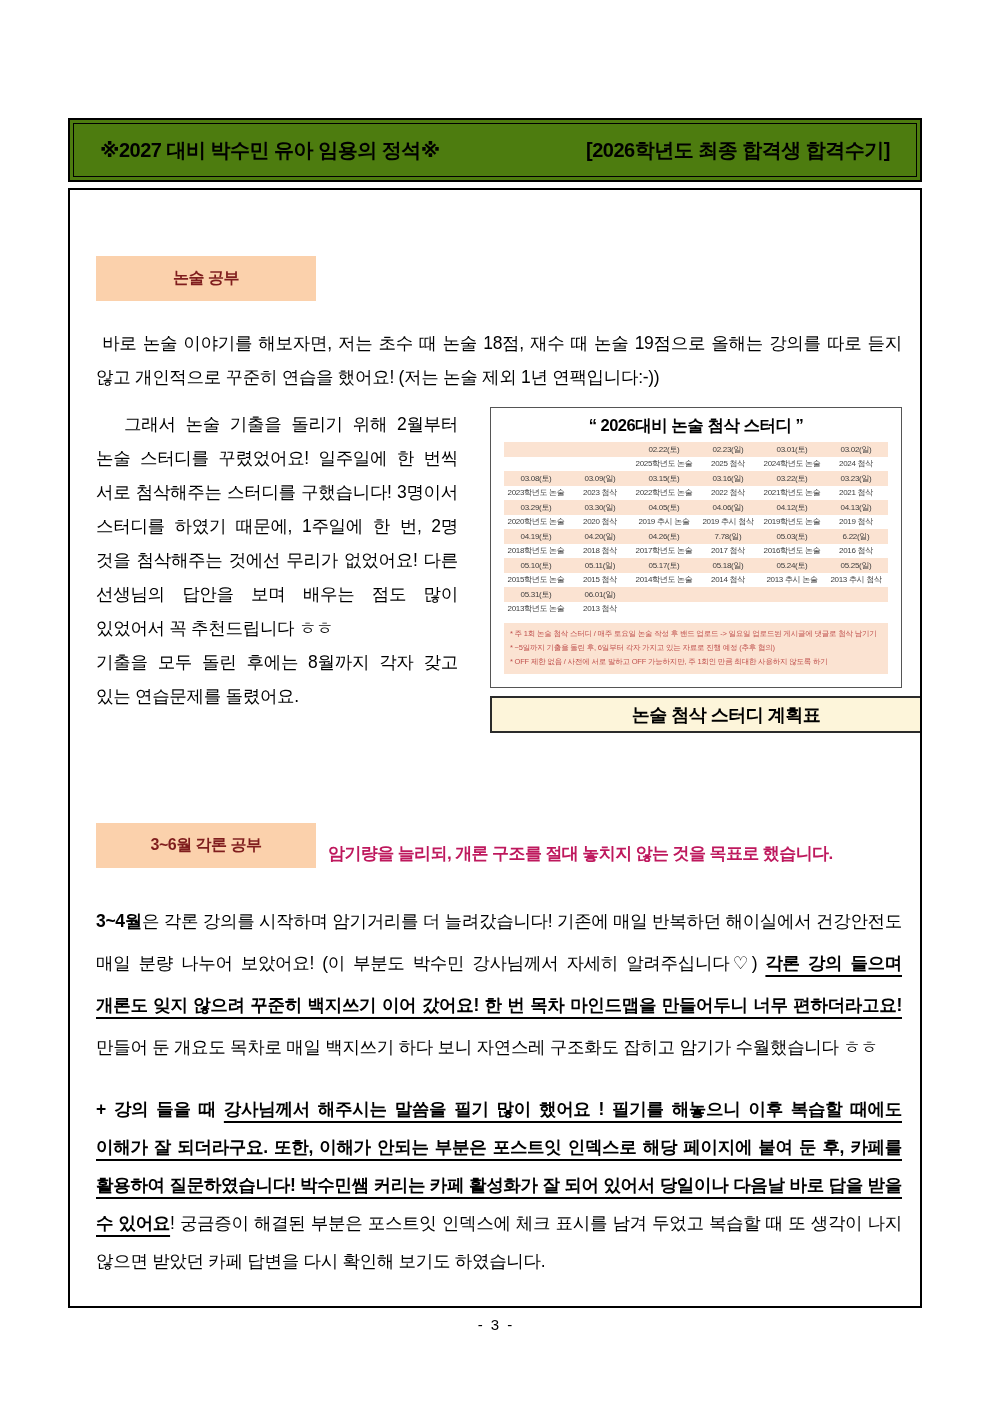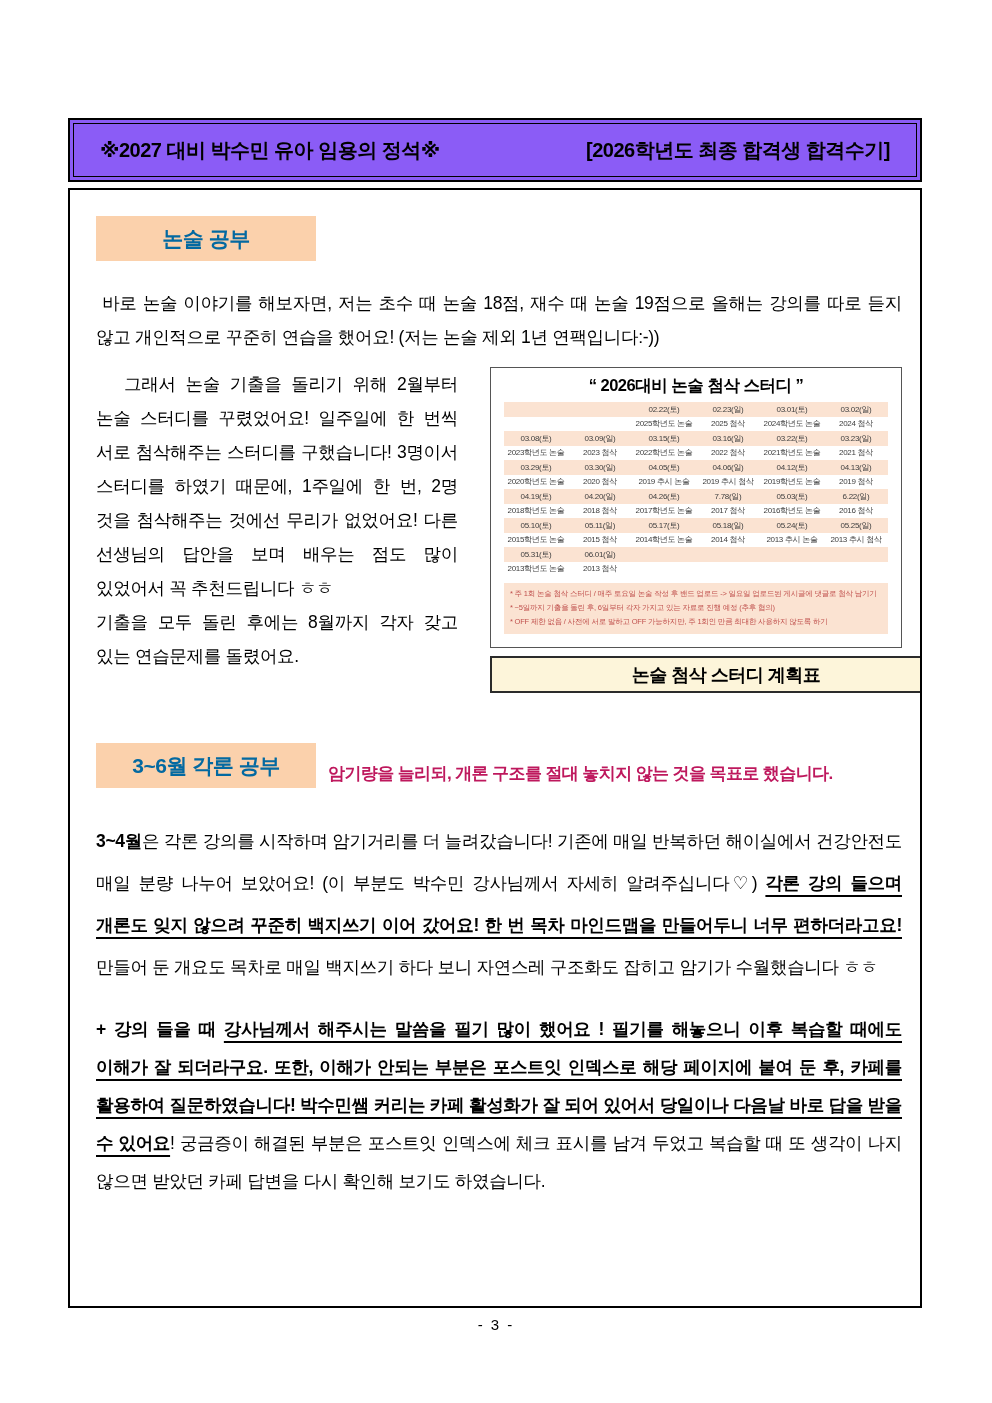--- a/index.html
+++ b/index.html
@@ -8,44 +8,45 @@
     width: 992px; height: 1403px;
     font-family: "Liberation Sans", "DejaVu Sans", sans-serif;
     color: #000000;
     position: relative;
   }
   .page { position: absolute; left: 0; top: 0; width: 992px; height: 1403px; background: #fff; }
 
   
   .header-box {
     position: absolute; left: 68px; top: 118px; width: 854px; height: 64px;
-    border: 2px solid #000; padding: 3px; background: #8b5cf6;
+    border: 2px solid #000; padding: 3px; background: #4d7c0f;
   }
   .header-inner {
     width: 100%; height: 100%;
     border: 1px solid #000;
     display: flex; align-items: center; justify-content: space-between;
     padding: 0 26px;
   }
   .header-inner span { font-size: 20px; font-weight: 700; letter-spacing: -0.5px; }
 
   
   .content-box {
     position: absolute; left: 68px; top: 188px; width: 854px; height: 1120px;
     border: 2px solid #000; background: #fff;
     padding: 26px 18px 0 26px;
     overflow: hidden;
   }
 
   .chip {
     width: 220px; height: 45px;
     background: #FBD1AC;
-    color: #0369a1; font-size: 21px; font-weight: 700;
+    color: #7f1d1d; font-size: 16px; font-weight: 700;
     display: flex; align-items: center; justify-content: center;
     letter-spacing: -0.5px;
+    margin-top: 40px;
   }
 
   .intro {
     margin-top: 25px;
     font-size: 17.5px; line-height: 34px;
     text-align: justify; word-break: keep-all;
     text-indent: 0.35em;
     letter-spacing: -0.3px;
   }
 

